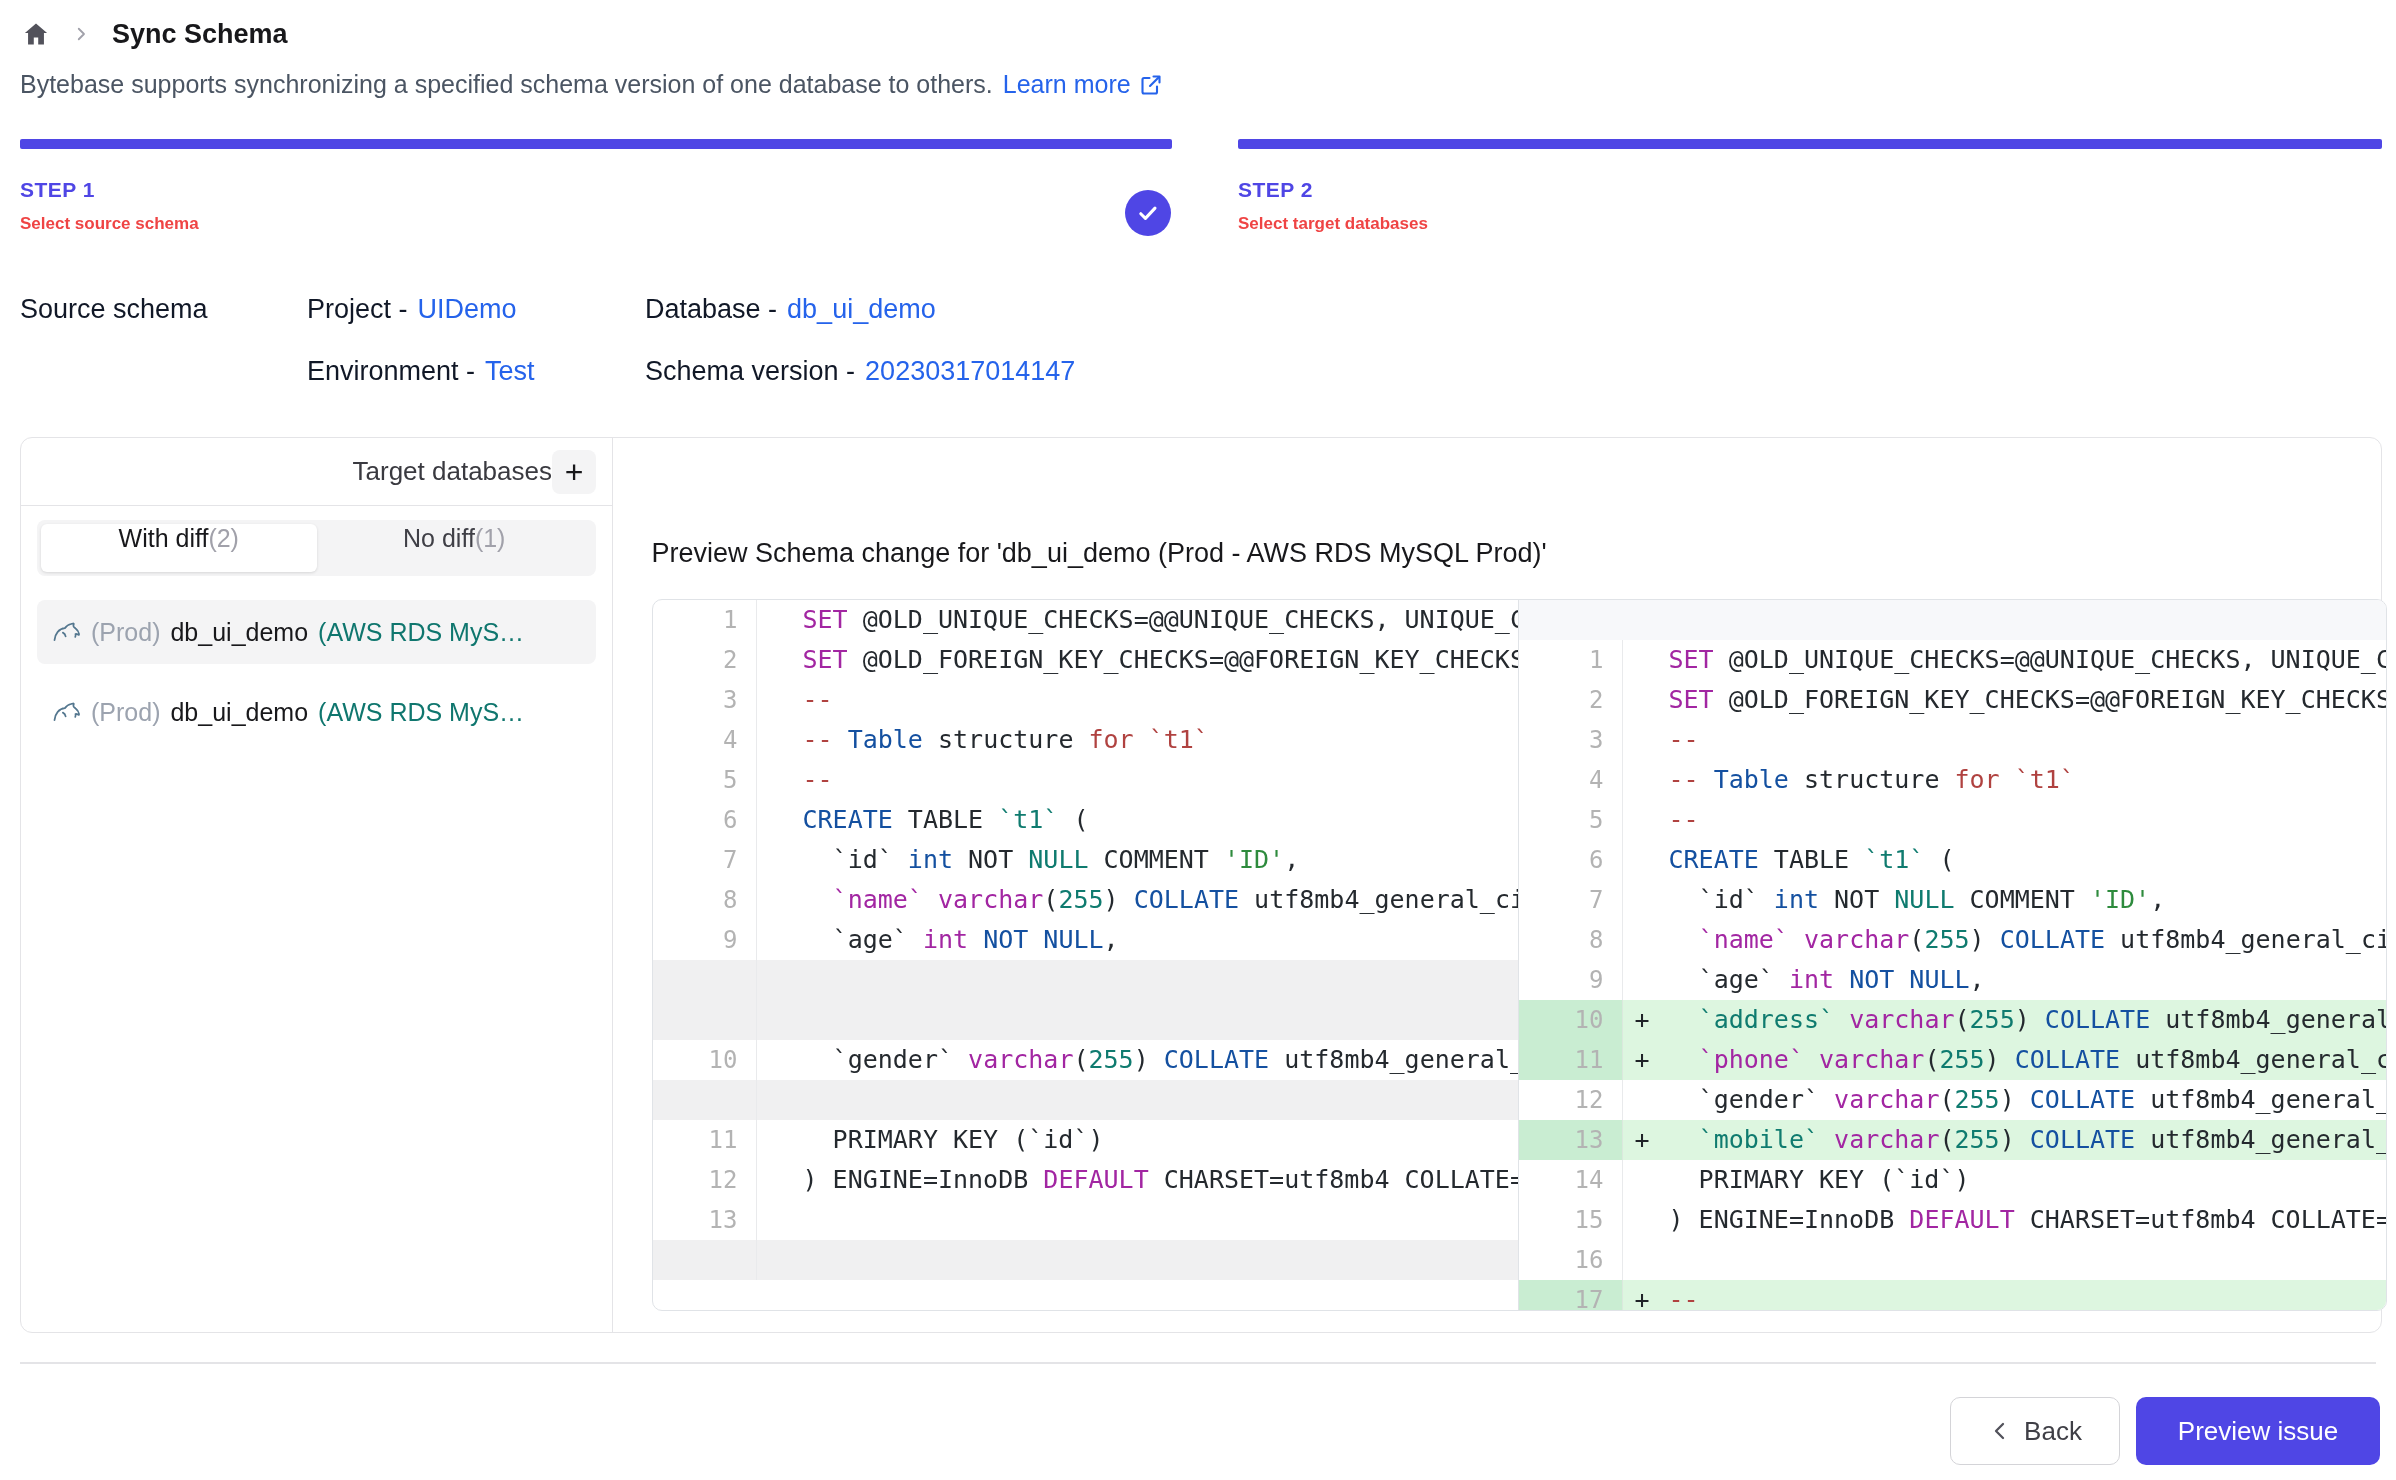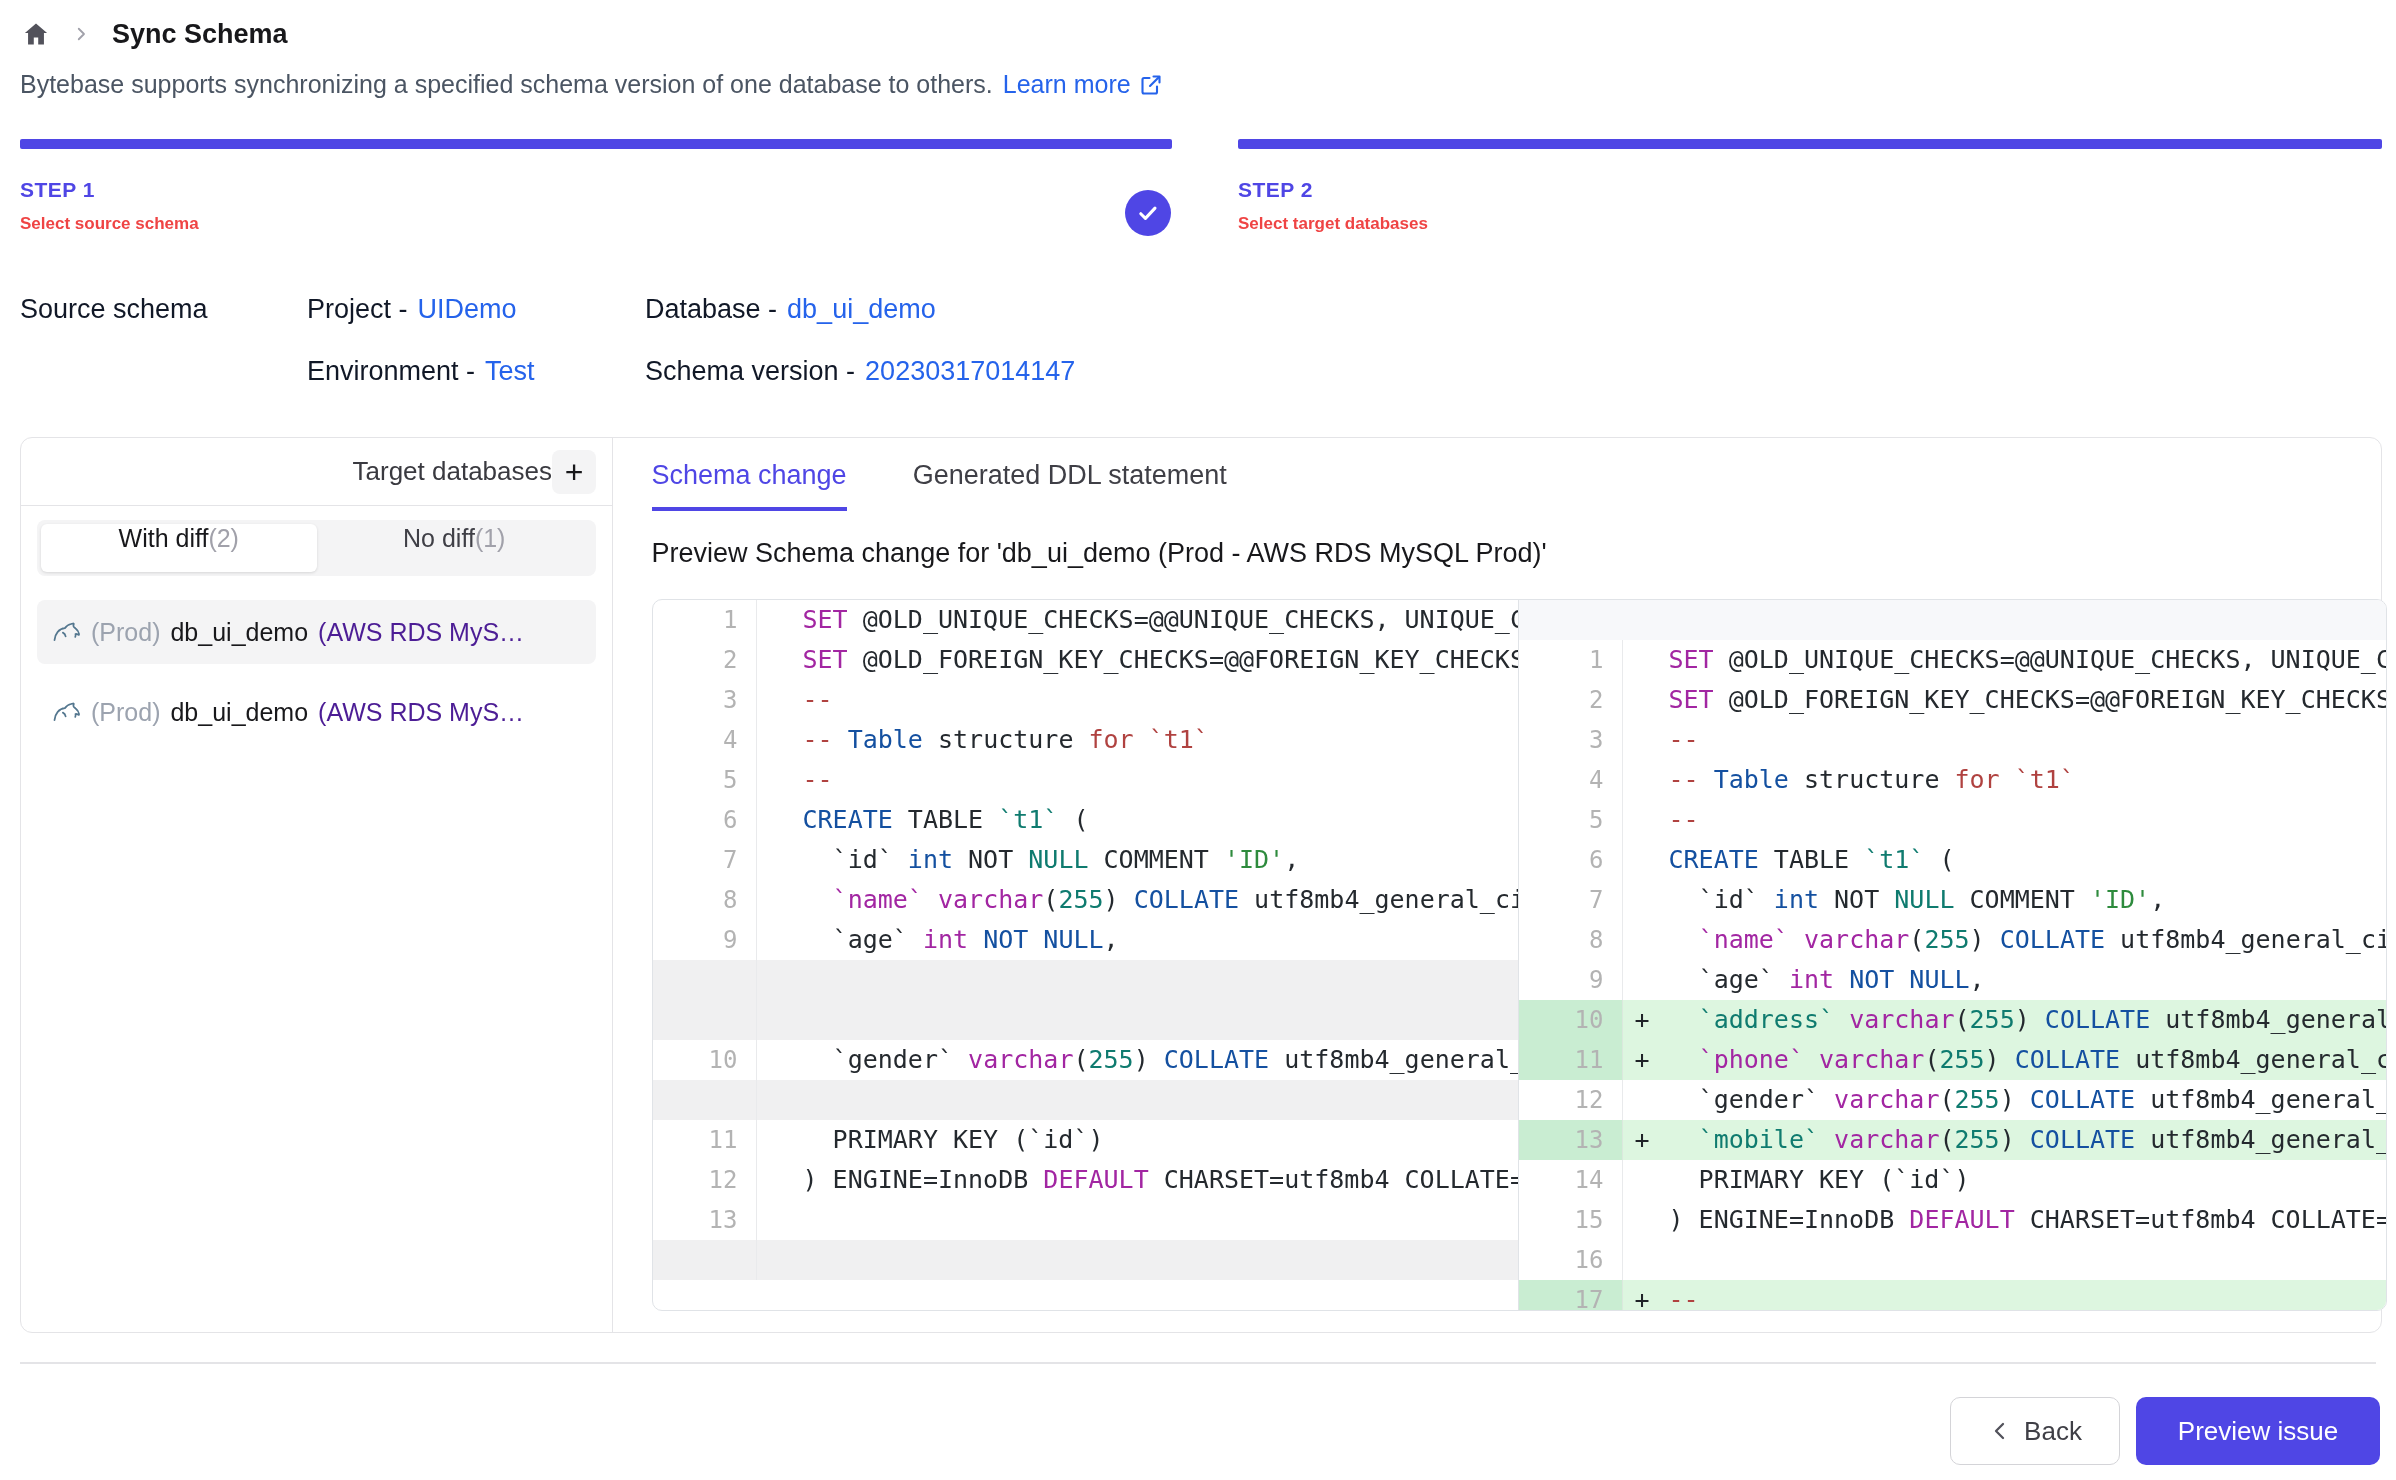--- a/index.html
+++ b/index.html
@@ -49,21 +49,21 @@
              color:#3f3f46; display:flex; align-items:flex-start; justify-content:center; gap:0; cursor:pointer;
              font-family:"Liberation Sans",sans-serif; }
   .seg-btn.active { background:#fff; box-shadow:0 1px 3px rgba(0,0,0,.12); font-weight:500; color:#18181b; }
   .seg-count { color:#a1a1aa; }
   .db-list { padding:24px 16px 0 16px; display:flex; flex-direction:column; gap:16px; }
   .db-item { height:64px; border-radius:8px; display:flex; align-items:center; gap:10px;
              padding:0 14px; font-size:25px; white-space:nowrap; overflow:hidden; cursor:pointer; }
   .db-item.selected { background:#f4f4f5; }
   .db-env { color:#9ca3af; }
   .db-name { color:#18181b; font-weight:500; }
-  .db-suffix { color:#4c1d95; overflow:hidden; text-overflow:ellipsis; }
+  .db-suffix { color:#0f766e; overflow:hidden; text-overflow:ellipsis; }
 
   
   .content { position:absolute; left:593.5px; top:0; right:0; bottom:0; }
   .tabs { position:absolute; left:37px; top:22px; display:flex; gap:66px; }
   .tab { font-size:27px; color:#3f3f46; padding-bottom:16px; cursor:pointer; border-bottom:4px solid transparent; }
   .tab.active { color:#4f46e5; font-weight:500; border-bottom-color:#4f46e5; }
   .preview-title { position:absolute; left:37px; top:100px; font-size:27px; color:#18181b; }
   .diff { position:absolute; left:37px; top:161px; width:1735px; height:712px;
           border:1.5px solid #e0e3e7; border-radius:10px; overflow:hidden; display:flex; background:#fff; }
   .pane { width:866px; flex:0 0 866px; overflow:hidden; }
@@ -202,24 +202,20 @@
             </svg>
           </span>
           <span class="db-env">(Prod)</span>
           <span class="db-name">db_ui_demo</span>
           <span class="db-suffix">(AWS RDS MyS…</span>
         </div>
       </div>
   </aside>
 
   <div class="content">
-    <div class="tabs" id="content-tabs">
-        <div class="tab active">Schema change</div>
-        <div class="tab">Generated DDL statement</div>
-      </div>
     <div class="preview-title">Preview Schema change for 'db_ui_demo (Prod - AWS RDS MySQL Prod)'</div>
     <div class="diff">
       <div class="pane left" id="pane-left">
           <div class="drow code">
             <div class="ln">1</div>
             <div class="mk"></div>
             <div class="cd"><span class="tk-p">SET</span><span class="tk-d"> @OLD_UNIQUE_CHECKS=@@UNIQUE_CHECKS, UNIQUE_CHECKS=0;</span></div>
           </div>
           <div class="drow code">
             <div class="ln">2</div>

